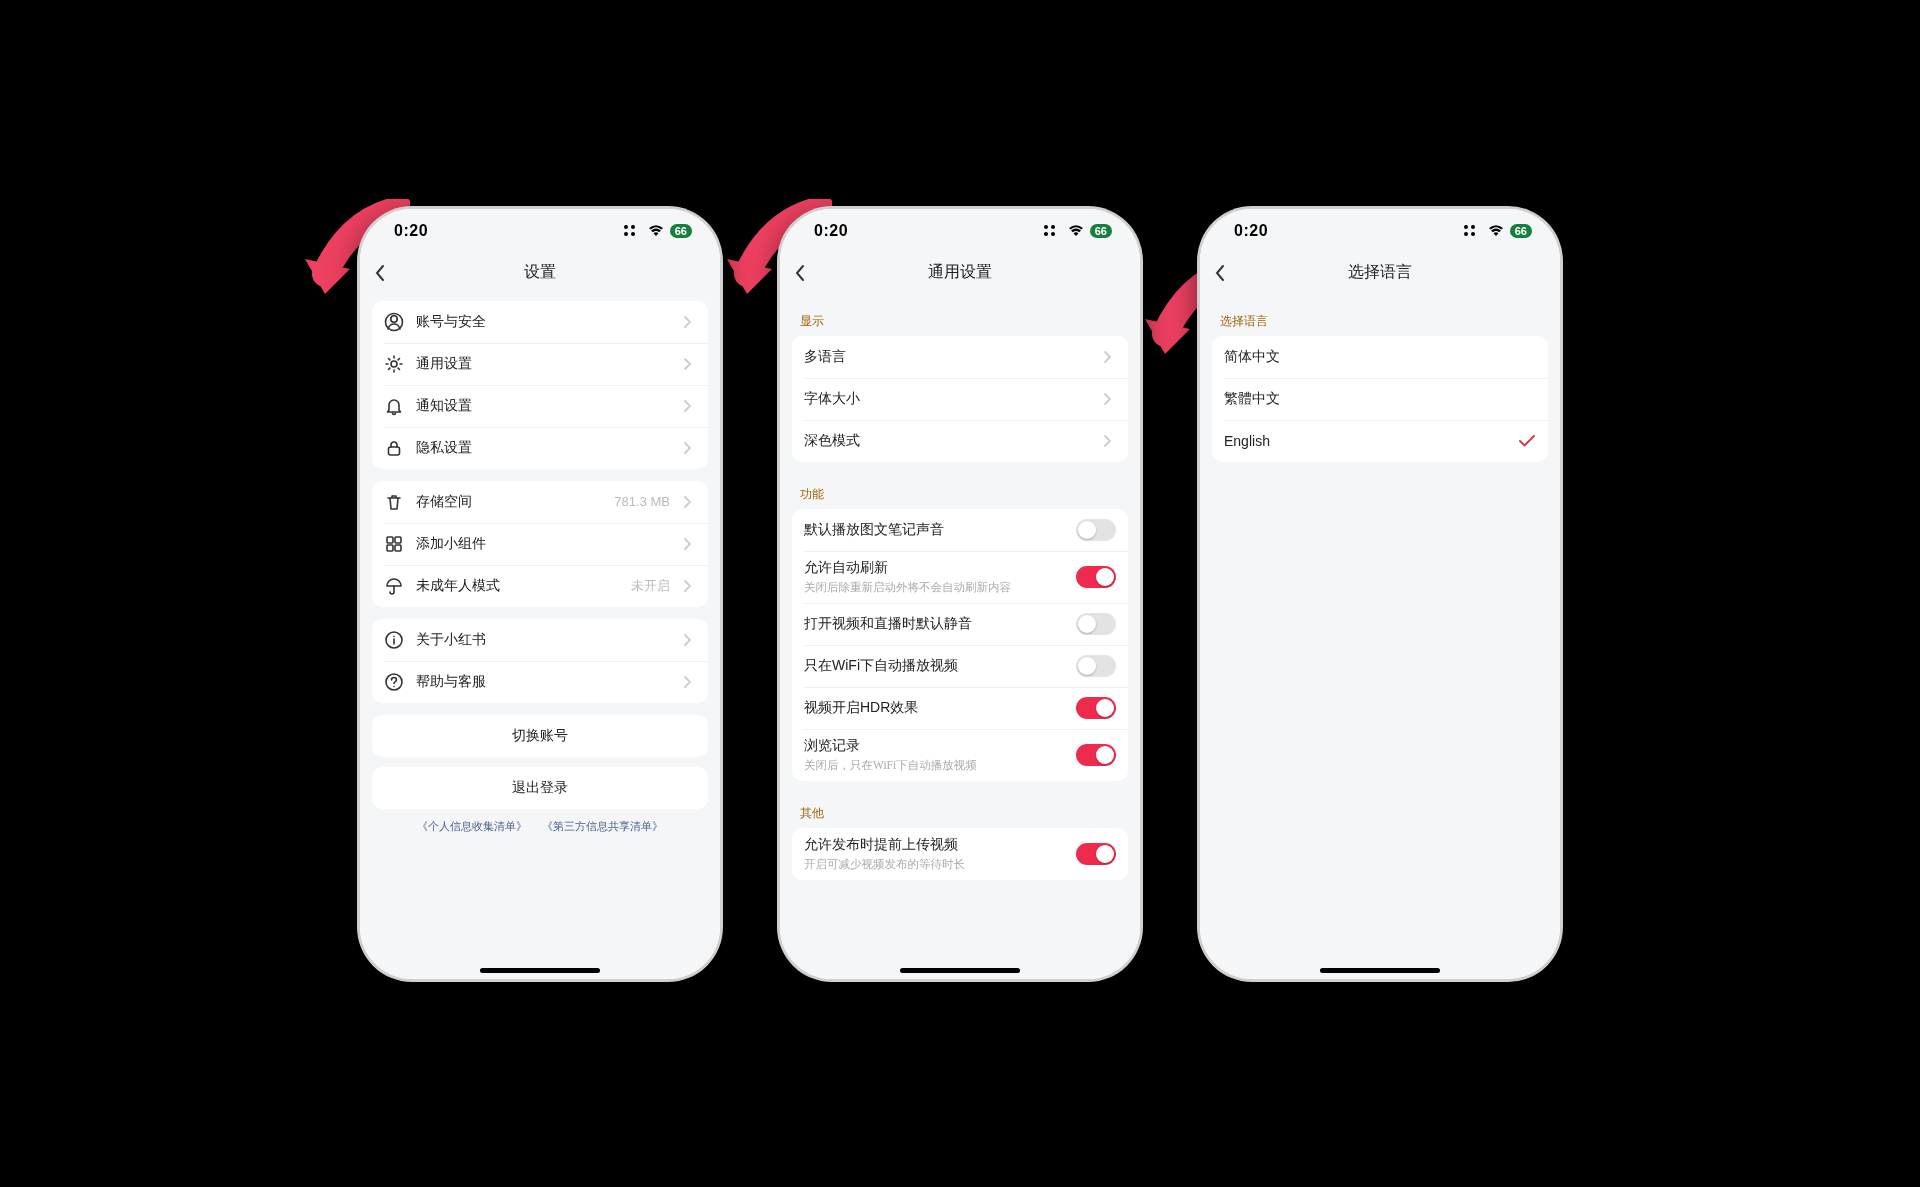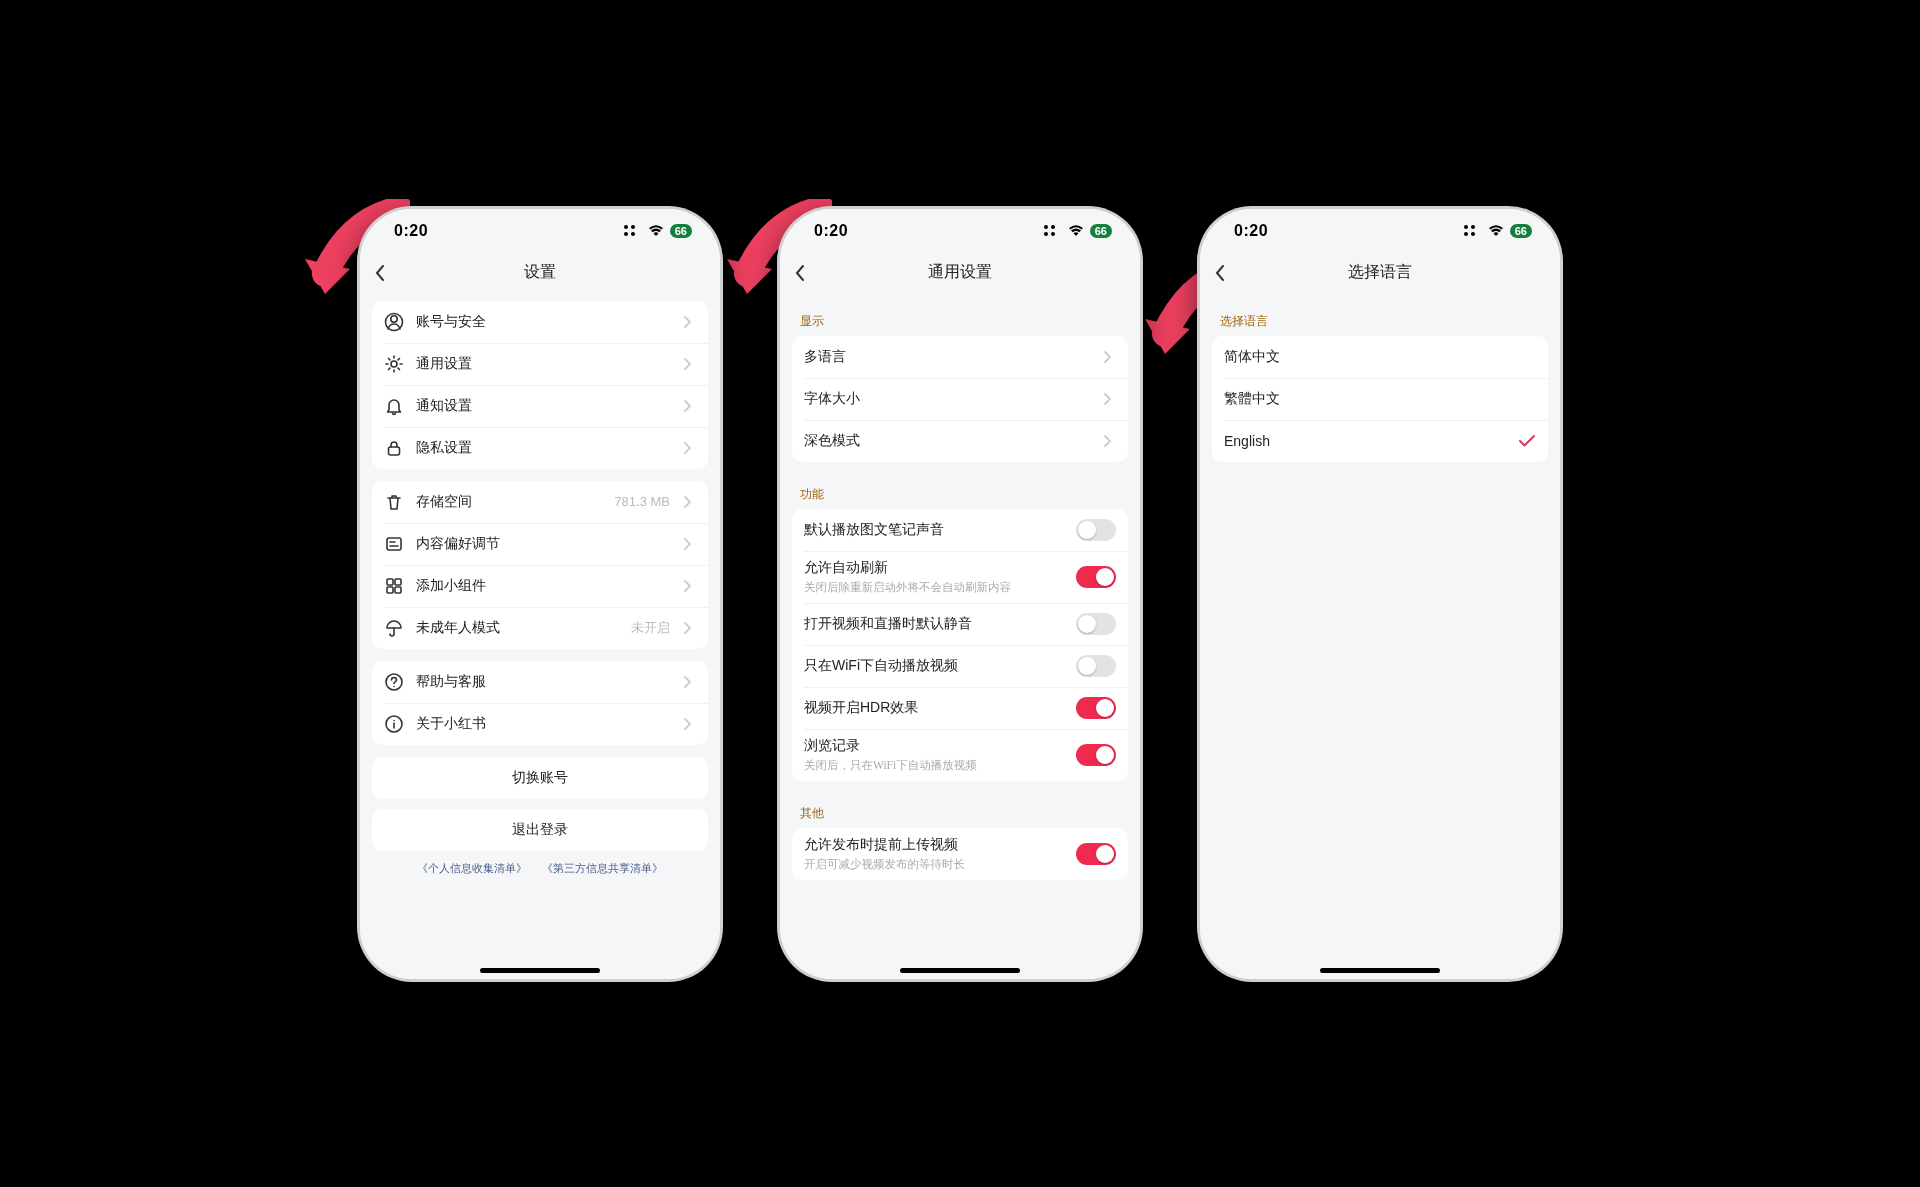--- a/index.html
+++ b/index.html
@@ -245,34 +245,20 @@
               <span class="value">781.3 MB</span>
               <span class="chevron">
                 <svg width="10" height="14" viewBox="0 0 10 14">
                   <path d="M3 2l5 5-5 5" fill="none" stroke="#ccc" stroke-width="1.8" stroke-linecap="round"></path>
                 </svg>
               </span>
             </div>
             <div class="row">
               <span class="icon">
                 <svg viewBox="0 0 20 20" width="20" height="20">
-                  <rect x="3" y="4" width="14" height="12" rx="2" fill="none" stroke="#333" stroke-width="1.6" stroke-linecap="round" stroke-linejoin="round"></rect>
-                  <path d="M6 8h5M6 12h8" fill="none" stroke="#333" stroke-width="1.6" stroke-linecap="round" stroke-linejoin="round"></path>
-                </svg>
-              </span>
-              <span class="label">内容偏好调节</span>
-              <span class="chevron">
-                <svg width="10" height="14" viewBox="0 0 10 14">
-                  <path d="M3 2l5 5-5 5" fill="none" stroke="#ccc" stroke-width="1.8" stroke-linecap="round"></path>
-                </svg>
-              </span>
-            </div>
-            <div class="row">
-              <span class="icon">
-                <svg viewBox="0 0 20 20" width="20" height="20">
                   <rect x="3" y="3" width="6" height="6" rx="1" fill="none" stroke="#333" stroke-width="1.6" stroke-linecap="round" stroke-linejoin="round"></rect>
                   <rect x="11" y="3" width="6" height="6" rx="1" fill="none" stroke="#333" stroke-width="1.6" stroke-linecap="round" stroke-linejoin="round"></rect>
                   <rect x="3" y="11" width="6" height="6" rx="1" fill="none" stroke="#333" stroke-width="1.6" stroke-linecap="round" stroke-linejoin="round"></rect>
                   <rect x="11" y="11" width="6" height="6" rx="1" fill="none" stroke="#333" stroke-width="1.6" stroke-linecap="round" stroke-linejoin="round"></rect>
                 </svg>
               </span>
               <span class="label">添加小组件</span>
               <span class="chevron">
                 <svg width="10" height="14" viewBox="0 0 10 14">
                   <path d="M3 2l5 5-5 5" fill="none" stroke="#ccc" stroke-width="1.8" stroke-linecap="round"></path>
@@ -293,40 +279,40 @@
                   <path d="M3 2l5 5-5 5" fill="none" stroke="#ccc" stroke-width="1.8" stroke-linecap="round"></path>
                 </svg>
               </span>
             </div>
           </div>
         <div class="card" id="p1g3">
             <div class="row">
               <span class="icon">
                 <svg viewBox="0 0 20 20" width="20" height="20">
                   <circle cx="10" cy="10" r="8" fill="none" stroke="#333" stroke-width="1.6" stroke-linecap="round" stroke-linejoin="round"></circle>
+                  <circle cx="10" cy="6.5" r=".8" fill="#333"></circle>
+                  <path d="M10 9v5" fill="none" stroke="#333" stroke-width="1.6" stroke-linecap="round" stroke-linejoin="round"></path>
+                </svg>
+              </span>
+              <span class="label">关于小红书</span>
+              <span class="chevron">
+                <svg width="10" height="14" viewBox="0 0 10 14">
+                  <path d="M3 2l5 5-5 5" fill="none" stroke="#ccc" stroke-width="1.8" stroke-linecap="round"></path>
+                </svg>
+              </span>
+            </div>
+            <div class="row">
+              <span class="icon">
+                <svg viewBox="0 0 20 20" width="20" height="20">
+                  <circle cx="10" cy="10" r="8" fill="none" stroke="#333" stroke-width="1.6" stroke-linecap="round" stroke-linejoin="round"></circle>
                   <path d="M7.5 8a2.5 2.5 0 115 0c0 1.5-2.5 1.8-2.5 3.5" fill="none" stroke="#333" stroke-width="1.6" stroke-linecap="round" stroke-linejoin="round"></path>
                   <circle cx="10" cy="14.5" r=".8" fill="#333"></circle>
                 </svg>
               </span>
               <span class="label">帮助与客服</span>
-              <span class="chevron">
-                <svg width="10" height="14" viewBox="0 0 10 14">
-                  <path d="M3 2l5 5-5 5" fill="none" stroke="#ccc" stroke-width="1.8" stroke-linecap="round"></path>
-                </svg>
-              </span>
-            </div>
-            <div class="row">
-              <span class="icon">
-                <svg viewBox="0 0 20 20" width="20" height="20">
-                  <circle cx="10" cy="10" r="8" fill="none" stroke="#333" stroke-width="1.6" stroke-linecap="round" stroke-linejoin="round"></circle>
-                  <circle cx="10" cy="6.5" r=".8" fill="#333"></circle>
-                  <path d="M10 9v5" fill="none" stroke="#333" stroke-width="1.6" stroke-linecap="round" stroke-linejoin="round"></path>
-                </svg>
-              </span>
-              <span class="label">关于小红书</span>
               <span class="chevron">
                 <svg width="10" height="14" viewBox="0 0 10 14">
                   <path d="M3 2l5 5-5 5" fill="none" stroke="#ccc" stroke-width="1.8" stroke-linecap="round"></path>
                 </svg>
               </span>
             </div>
           </div>
         <div class="btn">切换账号</div>
         <div class="btn">退出登录</div>
         <div class="footer-links">

